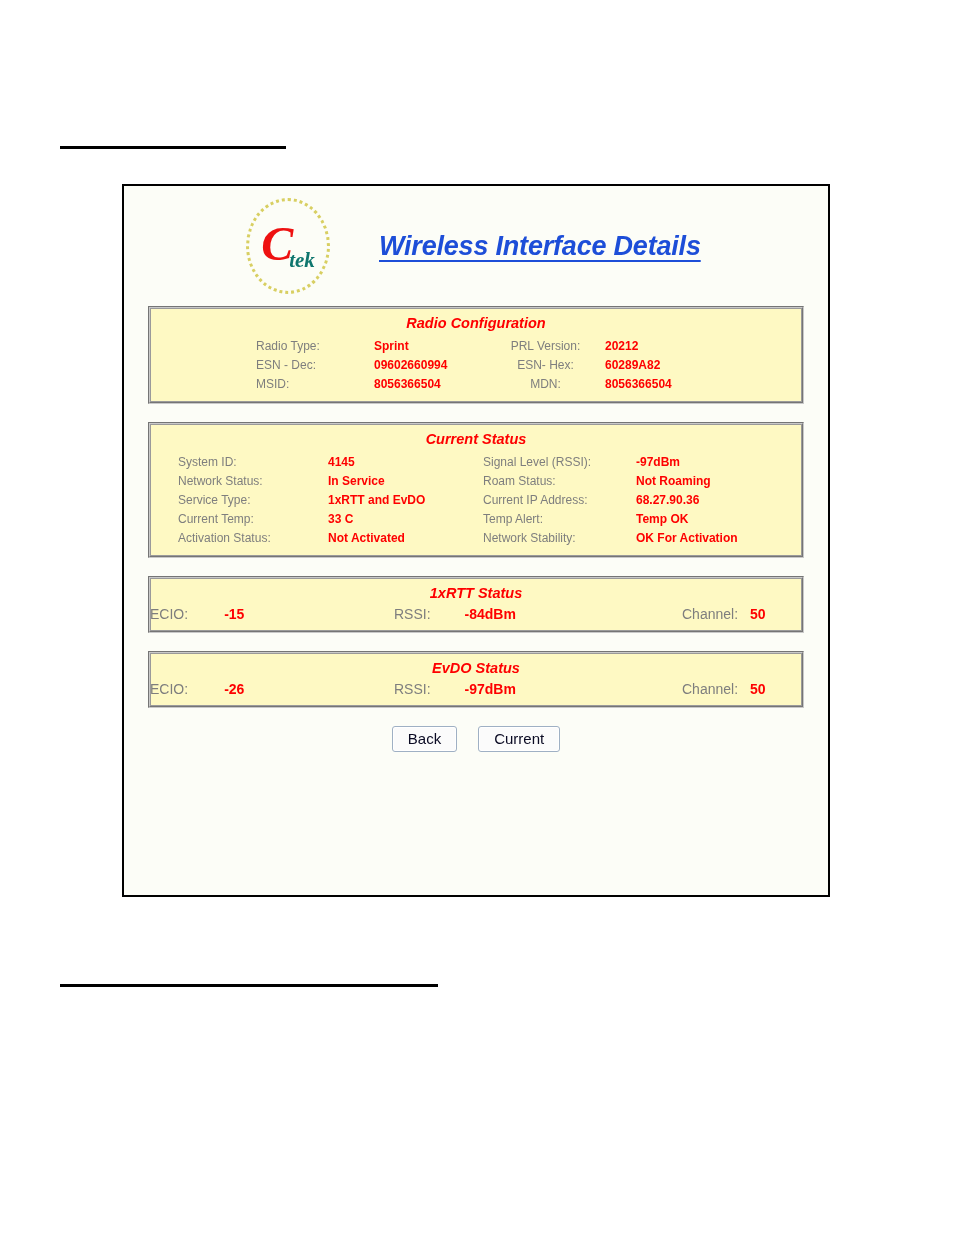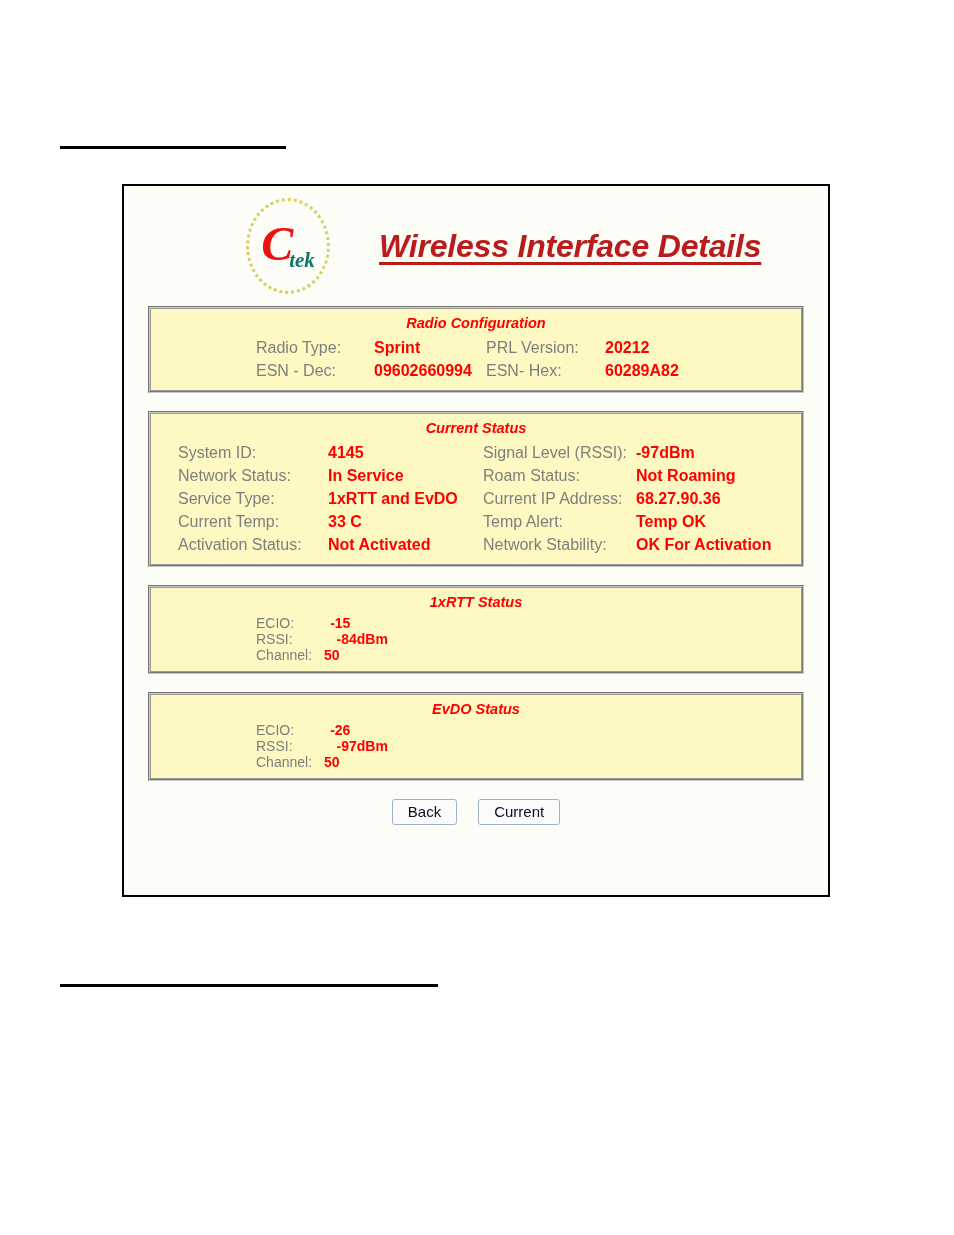--- a/index.html
+++ b/index.html
@@ -80,24 +80,24 @@
   .logo .tek-letter {
     font-family: "Liberation Serif", serif;
     font-style: italic;
     font-weight: bold;
     font-size: 21px;
     color: #0f766e;
     line-height: 1;
     margin-top: 28px;
   }
   .page-title {
-    font-size: 32px;
+    font-size: 27px;
     font-weight: bold;
     font-style: italic;
-    color: #b91c1c;
+    color: #1d4ed8;
     text-decoration: underline;
     text-underline-offset: 5px;
     margin-left: 45px;
     white-space: nowrap;
     letter-spacing: -0.2px;
   }
 
   
   .panel {
     margin: 0 24px 18px 24px;
@@ -116,57 +116,55 @@
     font-size: 14.5px;
     margin-bottom: 5px;
   }
   .panel-body {
     display: table;
     border-collapse: collapse;
   }
   .prow { display: table-row; }
   .pcell {
     display: table-cell;
-    font-size: 16px;
+    font-size: 12px;
     padding: 2.5px 0;
     white-space: nowrap;
     vertical-align: baseline;
   }
   .lbl   { color: #7e7e7e; font-weight: normal; }
   .val   { color: #fe0000; font-weight: bold; }
 
   
   #panel-radio .panel-body { margin-left: 106px; }
   #panel-radio .lbl-a { width: 118px; }
   #panel-radio .val-a { width: 112px; }
-  #panel-radio .lbl-b { width: 119px; }
+  #panel-radio .lbl-b { width: 119px; text-align: center; }
 
   
   #panel-status .panel-body { margin-left: 28px; }
   #panel-status .lbl-a { width: 150px; }
   #panel-status .val-a { width: 155px; }
   #panel-status .lbl-b { width: 153px; }
 
   
   .inline-row {
     display: flex;
-    justify-content: center;
-    padding-left: 106px;
+    justify-content: space-between;
     font-size: 14px;
-    flex-direction: column;
   }
   .inline-row .lbl  { margin-right: 4px; }
   .inline-cell {
     display: flex;
     white-space: nowrap;
   }
   .cell-ecio    { width: 118px; }
   .cell-ecio .val { margin-left: 32px; }
   .cell-rssi    { width: 162px; }
-  .cell-rssi .val { margin-left: 40px; }
+  .cell-rssi .val { margin-left: 30px; }
   .cell-chan    { width: 120px; }
   .cell-chan .val { margin-left: 8px; }
 
   
   .button-bar {
     display: flex;
     justify-content: center;
     gap: 21px;
     margin-top: 14px;
   }
@@ -214,20 +212,26 @@
       </div>
 
 
       <div class="prow">
         <div class="pcell lbl lbl-a">ESN - Dec:</div>
         <div class="pcell val val-a">09602660994</div>
         <div class="pcell lbl lbl-b">ESN- Hex:</div>
         <div class="pcell val">60289A82</div>
       </div>
 
+      <div class="prow">
+        <div class="pcell lbl lbl-a">MSID:</div>
+        <div class="pcell val val-a">8056366504</div>
+        <div class="pcell lbl lbl-b">MDN:</div>
+        <div class="pcell val">8056366504</div>
+      </div>
 
     </div>
   </div>
 
   <div class="panel" id="panel-status">
     <div class="panel-title">Current Status</div>
     <div class="panel-body">
 
       <div class="prow">
         <div class="pcell lbl lbl-a">System ID:</div>

